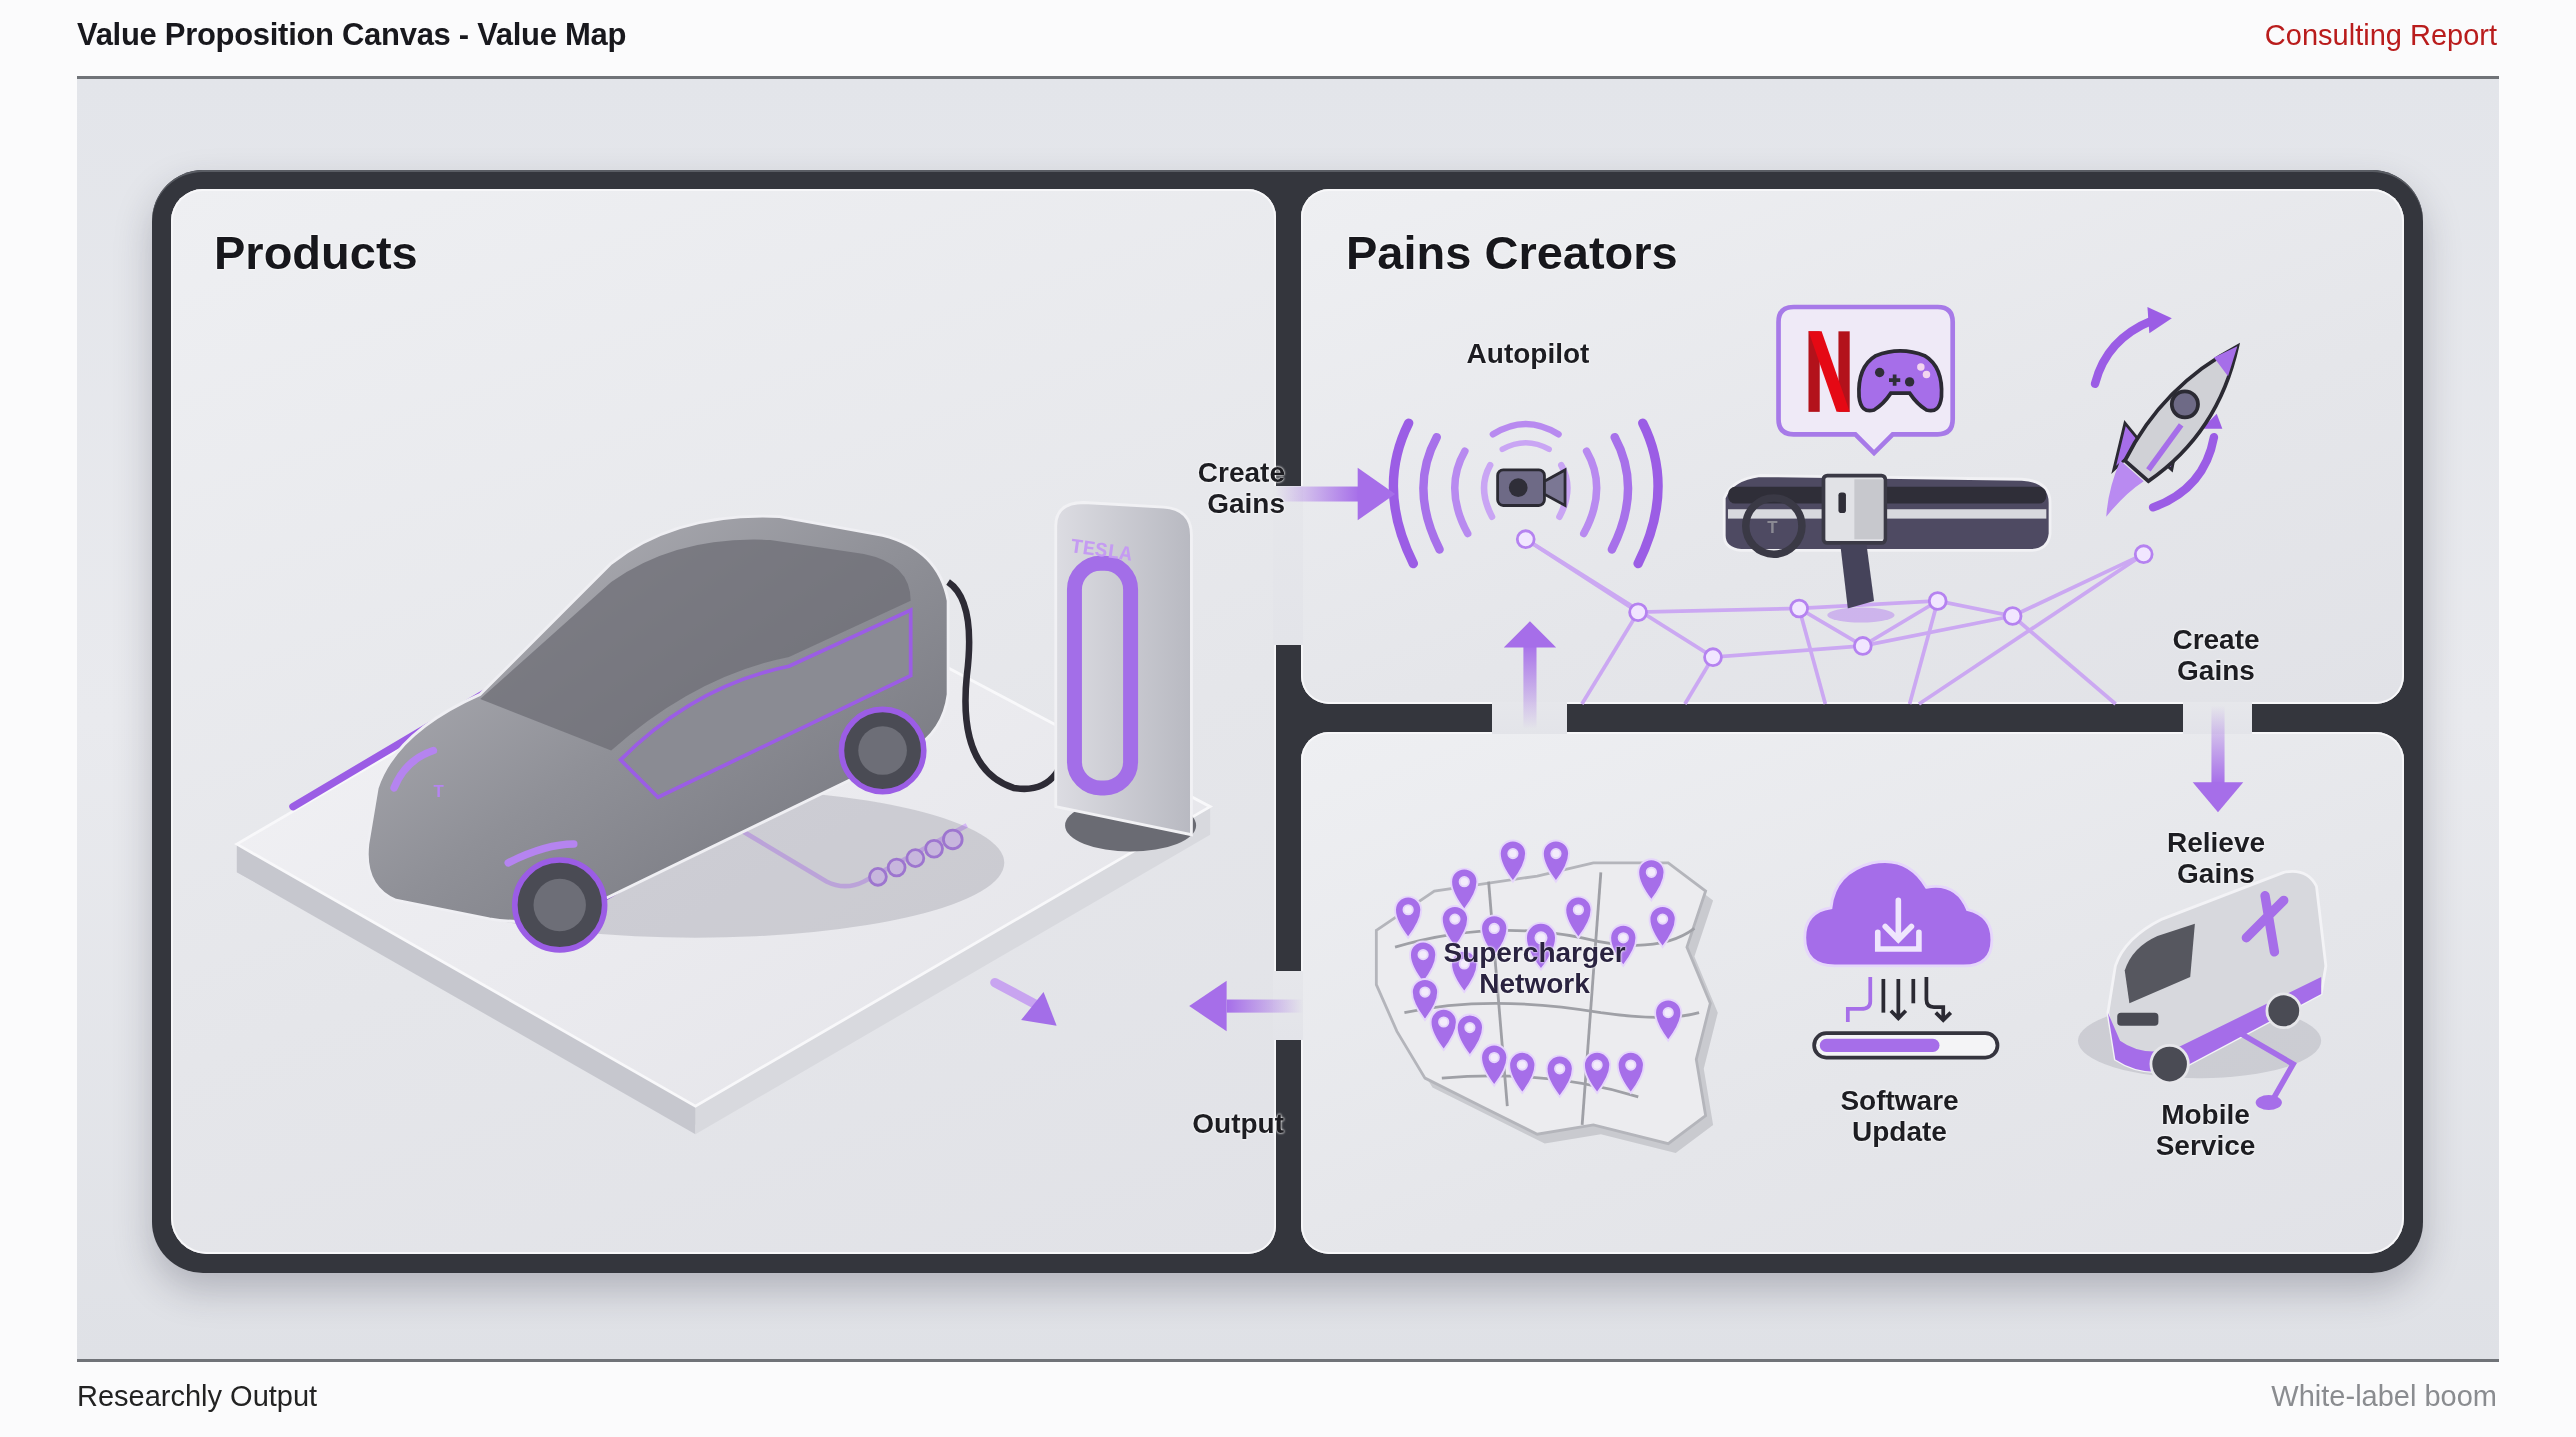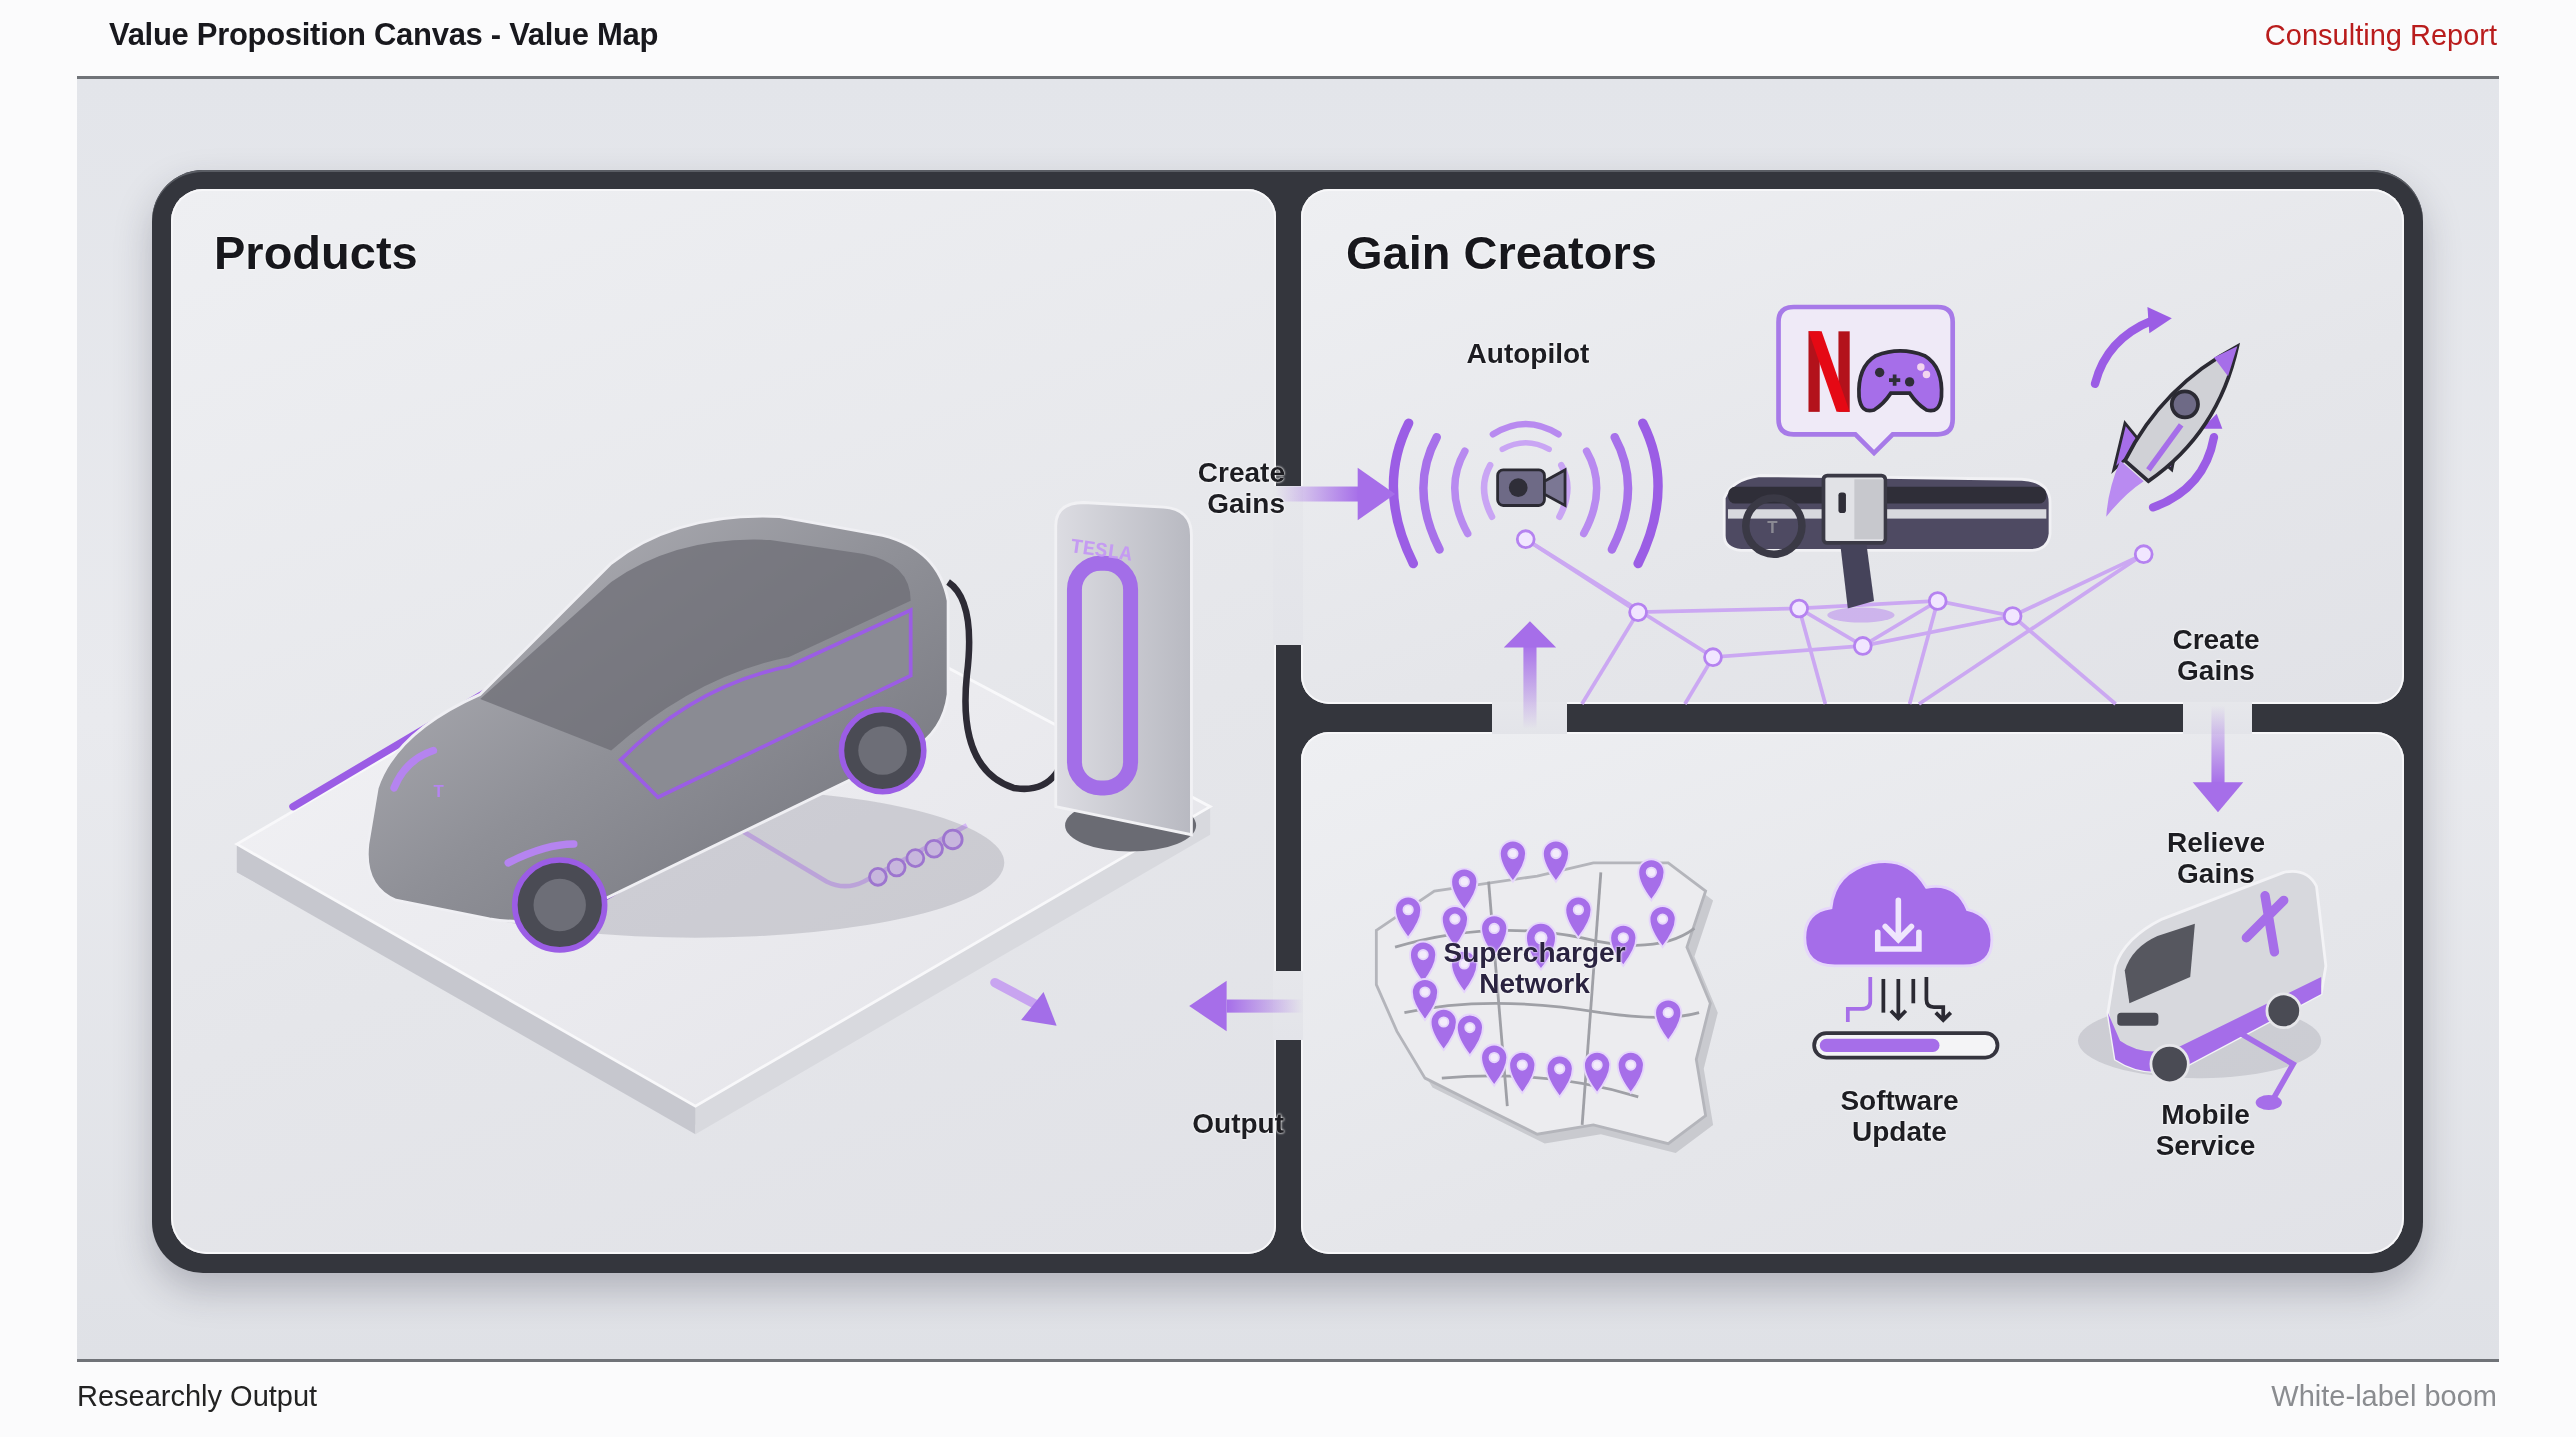--- a/index.html
+++ b/index.html
@@ -1,19 +1,19 @@
 <!DOCTYPE html>
 <html style="font-size:15px"><head>
 <meta charset="utf-8">
 <style>
   html, body { margin:0; padding:0; }
   body { width:2576px; height:1438px; background:#fbfbfc; position:relative; overflow:hidden;
          font-family:"Liberation Sans", "DejaVu Sans", sans-serif; color:#1c1c22; }
   .abs { position:absolute; }
-  .hdr-title { left:77px; top:17px; font-size:31px; font-weight:700; letter-spacing:-0.3px; color:#18181d;margin-left:32px; }
+  .hdr-title { left:77px; top:17px; font-size:31px; font-weight:700; letter-spacing:-0.3px; color:#18181d; }
   .hdr-right { right:79px; top:19px; font-size:29px; color:#b91c1c; }
   .rule-top { left:77px; top:76px; width:2422px; height:2.8px; background:#707378; }
   .canvas { left:77px; top:79px; width:2422px; height:1281px;
             background:linear-gradient(180deg,#e3e5ea 0%,#e9eaee 50%,#dfe1e6 100%); }
   .rule-bot { left:77px; top:1359px; width:2422px; height:2.8px; background:#707378; }
   .ftr-left { left:77px; top:1380px; font-size:29px; color:#222; }
   .ftr-right { right:79px; top:1380px; font-size:29px; color:#8a8c90; }
 
   .frame { left:152px; top:170px; width:2271px; height:1103px; background:#34363d;
            border-radius:51px; box-shadow:0 17px 37px rgba(40,40,60,0.25), inset 0 1.9px 0 #5a5d64; }
@@ -106,21 +106,21 @@
       </g>
 
       <g>
         <line x1="880" y1="848" x2="925" y2="872" stroke="#c8a4f0" stroke-width="10" stroke-linecap="round"></line>
         <polygon points="908,888 946,894 932,858" fill="#a36ee8"></polygon>
       </g>
     </svg>
   </div>
 
   <div class="panel p-gain">
-    <div class="ptitle" style="left:45px;top:36px;">Gain Creators</div>
+    <div class="ptitle" style="left:45px;top:36px;">Pains Creators</div>
 
     <div class="lbl" style="left:152px;top:150px;width:150px;">Autopilot</div>
 
     <svg width="1103" height="515" style="left:0;top:0;" viewBox="0 0 1178 550">
 
       <g stroke="#c9a2f3" stroke-width="4" fill="none" opacity="0.9">
         <polyline points="240,374 360,452 532,448 680,440 760,456 900,390"></polyline>
         <polyline points="240,374 440,500 600,488 760,456"></polyline>
         <polyline points="360,452 300,550"></polyline>
         <polyline points="440,500 410,550"></polyline>

